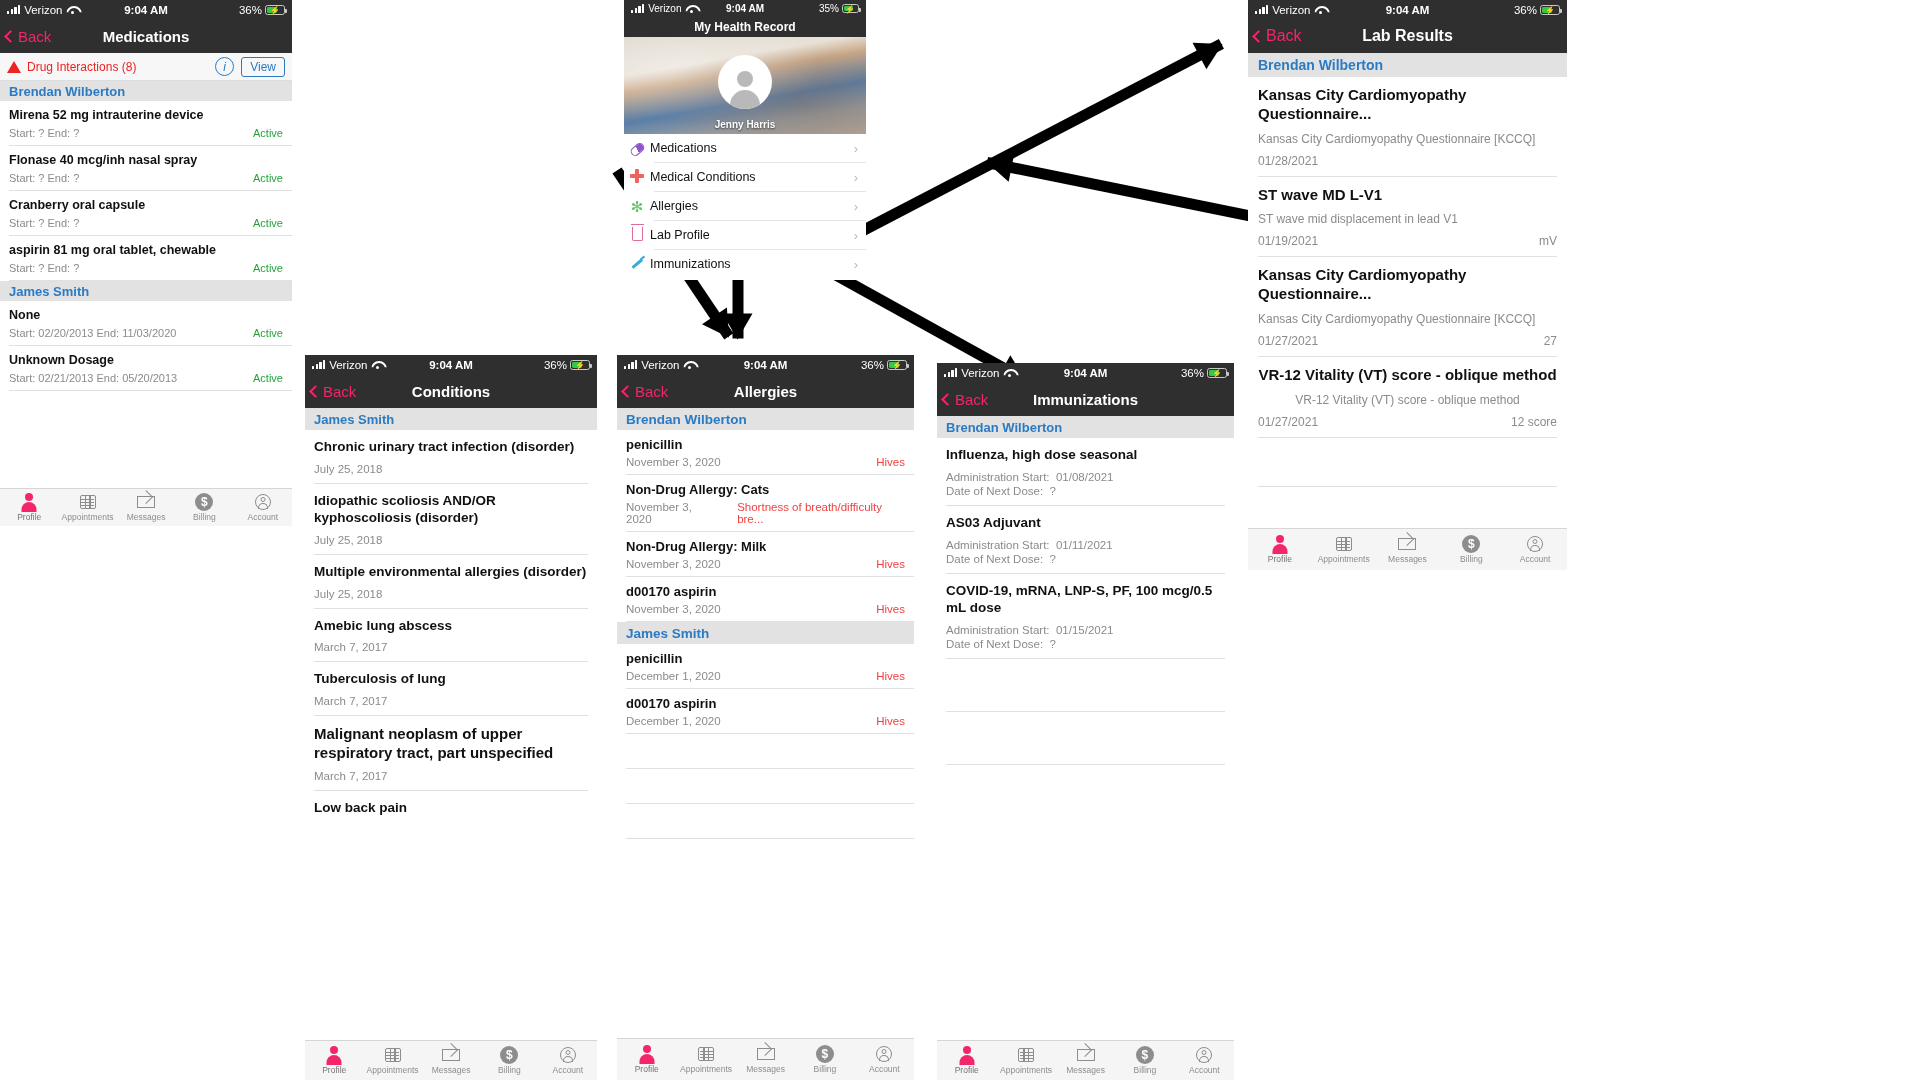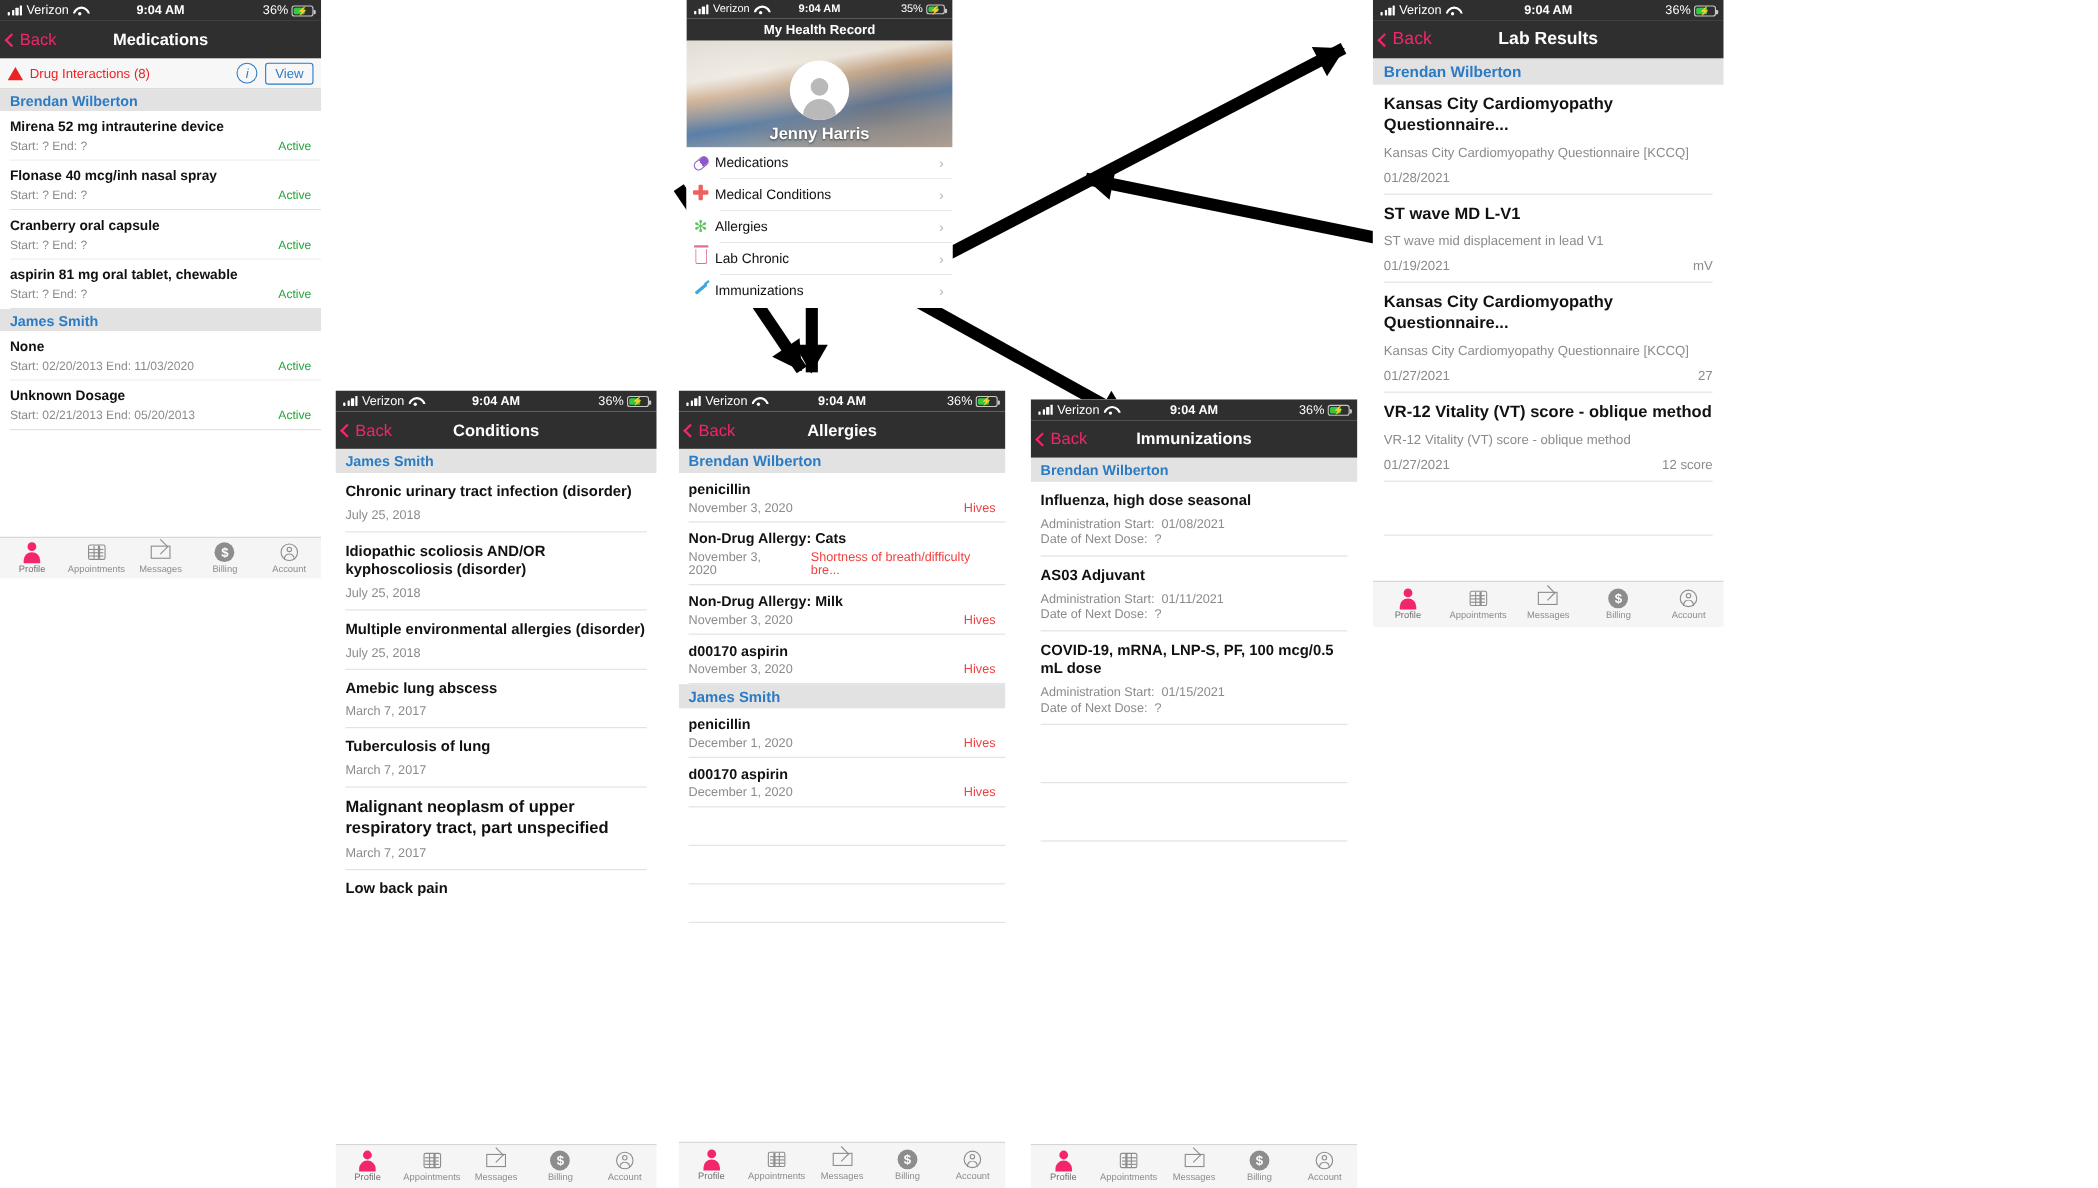--- a/index.html
+++ b/index.html
@@ -232,21 +232,21 @@
       <div style="position:absolute;left:0;top:0;width:100%;height:100%;
                   background:radial-gradient(ellipse at 20% 30%, rgba(255,255,255,.35), transparent 55%),
                              radial-gradient(ellipse at 75% 70%, rgba(120,90,70,.35), transparent 60%);"></div>
       <div style="position:absolute; left:50%; top:18px; transform:translateX(-50%);
                   width:54px;height:54px;border-radius:50%;background:#fff;display:flex;align-items:flex-end;justify-content:center;overflow:hidden;">
         <span style="position:relative;display:block;width:44px;height:44px;">
           <span style="position:absolute;left:50%;top:6px;transform:translateX(-50%);width:16px;height:16px;border-radius:50%;background:#b9b9b9;"></span>
           <span style="position:absolute;left:50%;top:25px;transform:translateX(-50%);width:30px;height:22px;border-radius:15px 15px 0 0;background:#b9b9b9;"></span>
         </span>
       </div>
-      <div style="position:absolute;left:0;right:0;bottom:4px;text-align:center;color:#fff;font-size:15px;font-weight:600;text-shadow:0 1px 2px rgba(0,0,0,.6);">Jenny Harris</div>
+      <div style="position:absolute;left:0;right:0;bottom:4px;text-align:center;color:#fff;font-size:10px;font-weight:600;text-shadow:0 1px 2px rgba(0,0,0,.6);">Jenny Harris</div>
     </div>
     <div id="hr-menu">
         <div class="menurow" style="height: 28px;">
           <span class="mi"><span style="display:inline-block;width:15px;height:9px;border-radius:5px;background:linear-gradient(100deg,#fff 0 48%,#8e57c9 48% 100%);border:1.4px solid #8e57c9;transform:rotate(-40deg);"></span></span>
           <span class="ml">Medications</span>
           <span class="mc">›</span>
         </div>
         <div class="menusep"></div>
         <div class="menurow" style="height: 28px;">
           <span class="mi"><span style="position:relative;display:inline-block;width:14px;height:14px;"><i style="position:absolute;left:5px;top:0;width:4px;height:14px;background:#ef6160;border-radius:1px;"></i><i style="position:absolute;left:0;top:5px;width:14px;height:4px;background:#ef6160;border-radius:1px;"></i></span></span>
@@ -255,21 +255,21 @@
         </div>
         <div class="menusep"></div>
         <div class="menurow" style="height: 28px;">
           <span class="mi"><span style="position:relative;display:inline-block;width:14px;height:14px;color:#5fc45f;font-size:15px;line-height:14px;">✻</span></span>
           <span class="ml">Allergies</span>
           <span class="mc">›</span>
         </div>
         <div class="menusep"></div>
         <div class="menurow" style="height: 28px;">
           <span class="mi"><span style="position:relative;display:inline-block;width:11px;height:14px;border:1.4px solid #e06a9a;border-top:none;border-radius:0 0 2px 2px;"><i style="position:absolute;left:-2px;top:-3px;width:13px;height:1.6px;background:#e06a9a;"></i></span></span>
-          <span class="ml">Lab Chronic</span>
+          <span class="ml">Lab Profile</span>
           <span class="mc">›</span>
         </div>
         <div class="menusep"></div>
         <div class="menurow" style="height: 28px;">
           <span class="mi"><span style="position:relative;display:inline-block;width:15px;height:14px;"><i style="position:absolute;left:1px;top:6px;width:13px;height:3.4px;background:#3aa9e0;transform:rotate(-40deg);border-radius:1px;"></i><i style="position:absolute;left:10px;top:1px;width:5px;height:1.8px;background:#3aa9e0;transform:rotate(-40deg);"></i></span></span>
           <span class="ml">Immunizations</span>
           <span class="mc">›</span>
         </div>
       </div>
   </div>
@@ -659,21 +659,21 @@
         <div class="sep"></div>
         <div style="padding: 9px 0px 8px;">
           <div class="rowtitle" style="font-size:15px;line-height:1.25;">Kansas City Cardiomyopathy Questionnaire...</div>
           <div class="rowsub" style="font-size:12px;margin-top:8px;">Kansas City Cardiomyopathy Questionnaire [KCCQ]</div>
           <div style="display:flex;align-items:center;margin-top:8px;">
             <span class="rowsub" style="font-size:12px;">01/27/2021</span>
             <span class="rowsub" style="margin-left:auto;font-size:12px;">27</span>
           </div>
         </div>
         <div class="sep"></div>
-        <div style="padding: 9px 0px 8px;">
+        <div style="padding: 9px 0px 8px; text-align: center;">
           <div class="rowtitle" style="font-size:15px;line-height:1.25;">VR-12 Vitality (VT) score - oblique method</div>
           <div class="rowsub" style="font-size:12px;margin-top:8px;">VR-12 Vitality (VT) score - oblique method</div>
           <div style="display:flex;align-items:center;margin-top:8px;">
             <span class="rowsub" style="font-size:12px;">01/27/2021</span>
             <span class="rowsub" style="margin-left:auto;font-size:12px;">12 score</span>
           </div>
         </div>
         <div class="sep"></div>
         <div style="height: 48px;"></div>
         <div class="sep"></div>

